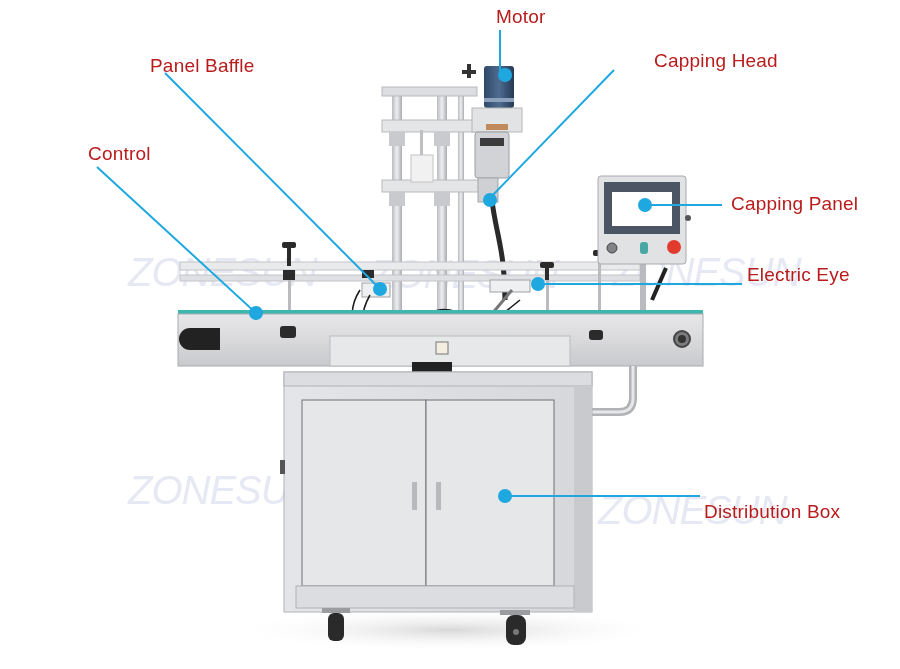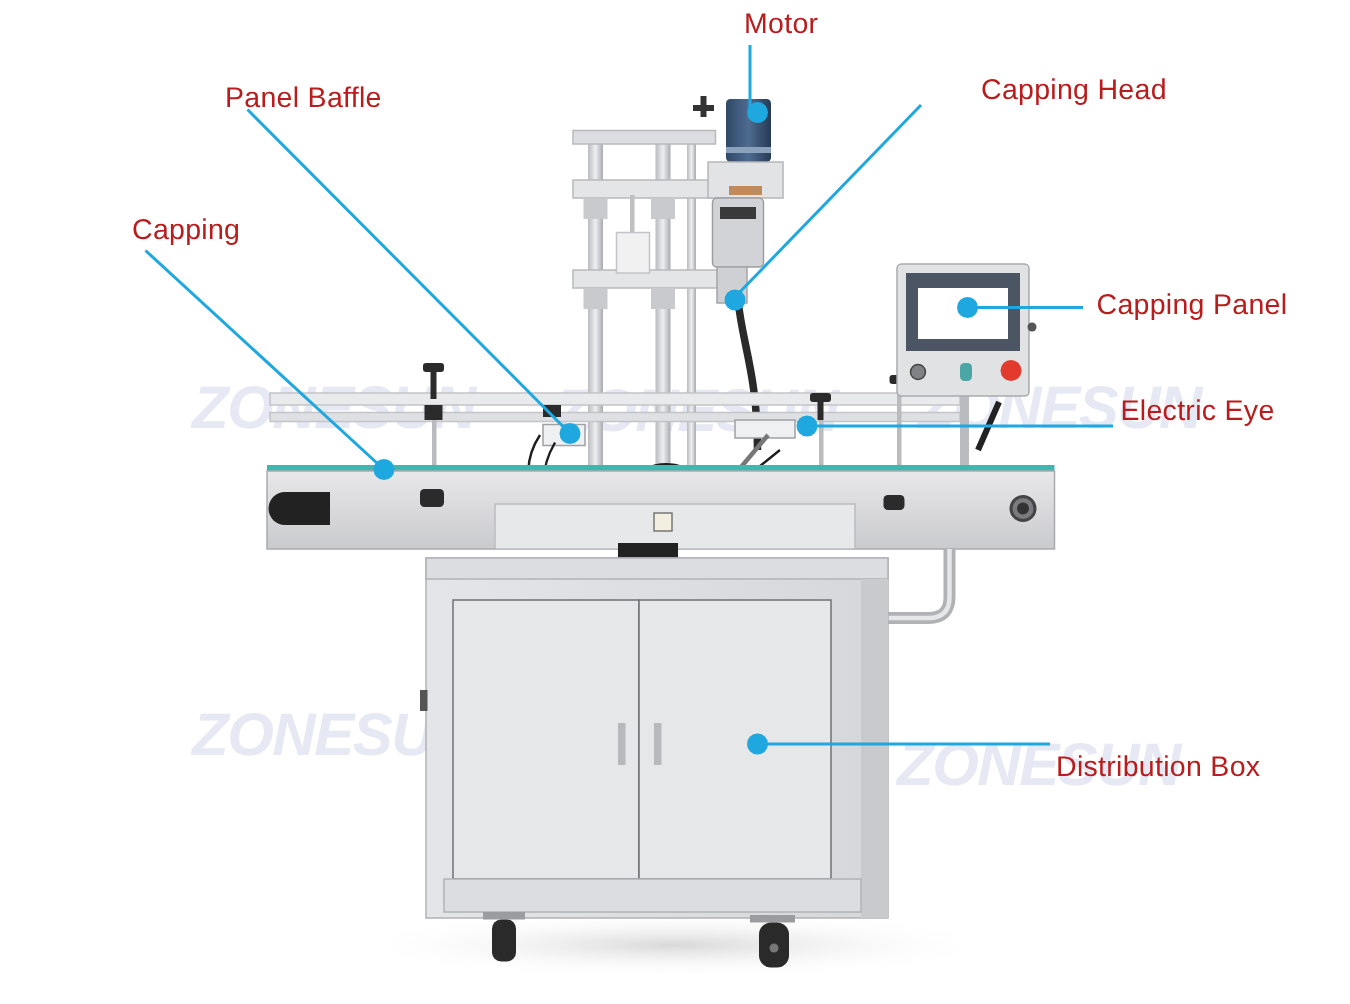--- a/index.html
+++ b/index.html
@@ -1,20 +1,20 @@
 <!DOCTYPE html>
 <html><head>
 <meta charset="utf-8">
 <style>
   html, body { margin:0; padding:0; background:#ffffff; }
   body { width:900px; height:669px; position:relative; overflow:hidden; font-family:"Liberation Sans", "DejaVu Sans", sans-serif; }
   #stage { position:absolute; left:0; top:0; width:900px; height:669px; }
   svg.machine { position:absolute; left:0; top:0; width:900px; height:669px; }
   .label { position:absolute; font-size:19px; color:#b91c1c; white-space:nowrap; line-height:22px; letter-spacing:0.2px; }
-  .wm { position:absolute; font-size:40px; font-style:italic; color:#e6e9f3; font-weight:700; letter-spacing:-1px; white-space:nowrap; }
+  .wm { position:absolute; font-size:40px; font-style:italic; color:#e6e9f3; font-weight:400; letter-spacing:-1px; white-space:nowrap; }
 </style>
 </head>
 <body>
 
 <div id="stage">
 
   <div class="wm" style="left:128px;top:250px;">ZONESUN</div>
   <div class="wm" style="left:370px;top:252px;">ZONESUN</div>
   <div class="wm" style="left:612px;top:250px;">ZONESUN</div>
   <div class="wm" style="left:128px;top:468px;">ZONESUN</div>
@@ -174,17 +174,17 @@
       <circle cx="256" cy="313" r="7"></circle>
       <circle cx="645" cy="205" r="7"></circle>
       <circle cx="538" cy="284" r="7"></circle>
       <circle cx="505" cy="496" r="7"></circle>
     </g>
   </svg>
 
   <div class="label" style="left:496px;top:6px;">Motor</div>
   <div class="label" style="left:618px;top:50px;margin-left:36px;">Capping Head</div>
   <div class="label" style="left:150px;top:55px;">Panel Baffle</div>
-  <div class="label" style="left:88px;top:143px;">Capping</div>
+  <div class="label" style="left:88px;top:143px;">Control</div>
   <div class="label" style="left:731px;top:193px;">Capping Panel</div>
   <div class="label" style="left:747px;top:264px;">Electric Eye</div>
   <div class="label" style="left:704px;top:485px;margin-top:16px;">Distribution Box</div>
 </div>
 
 </body></html>

